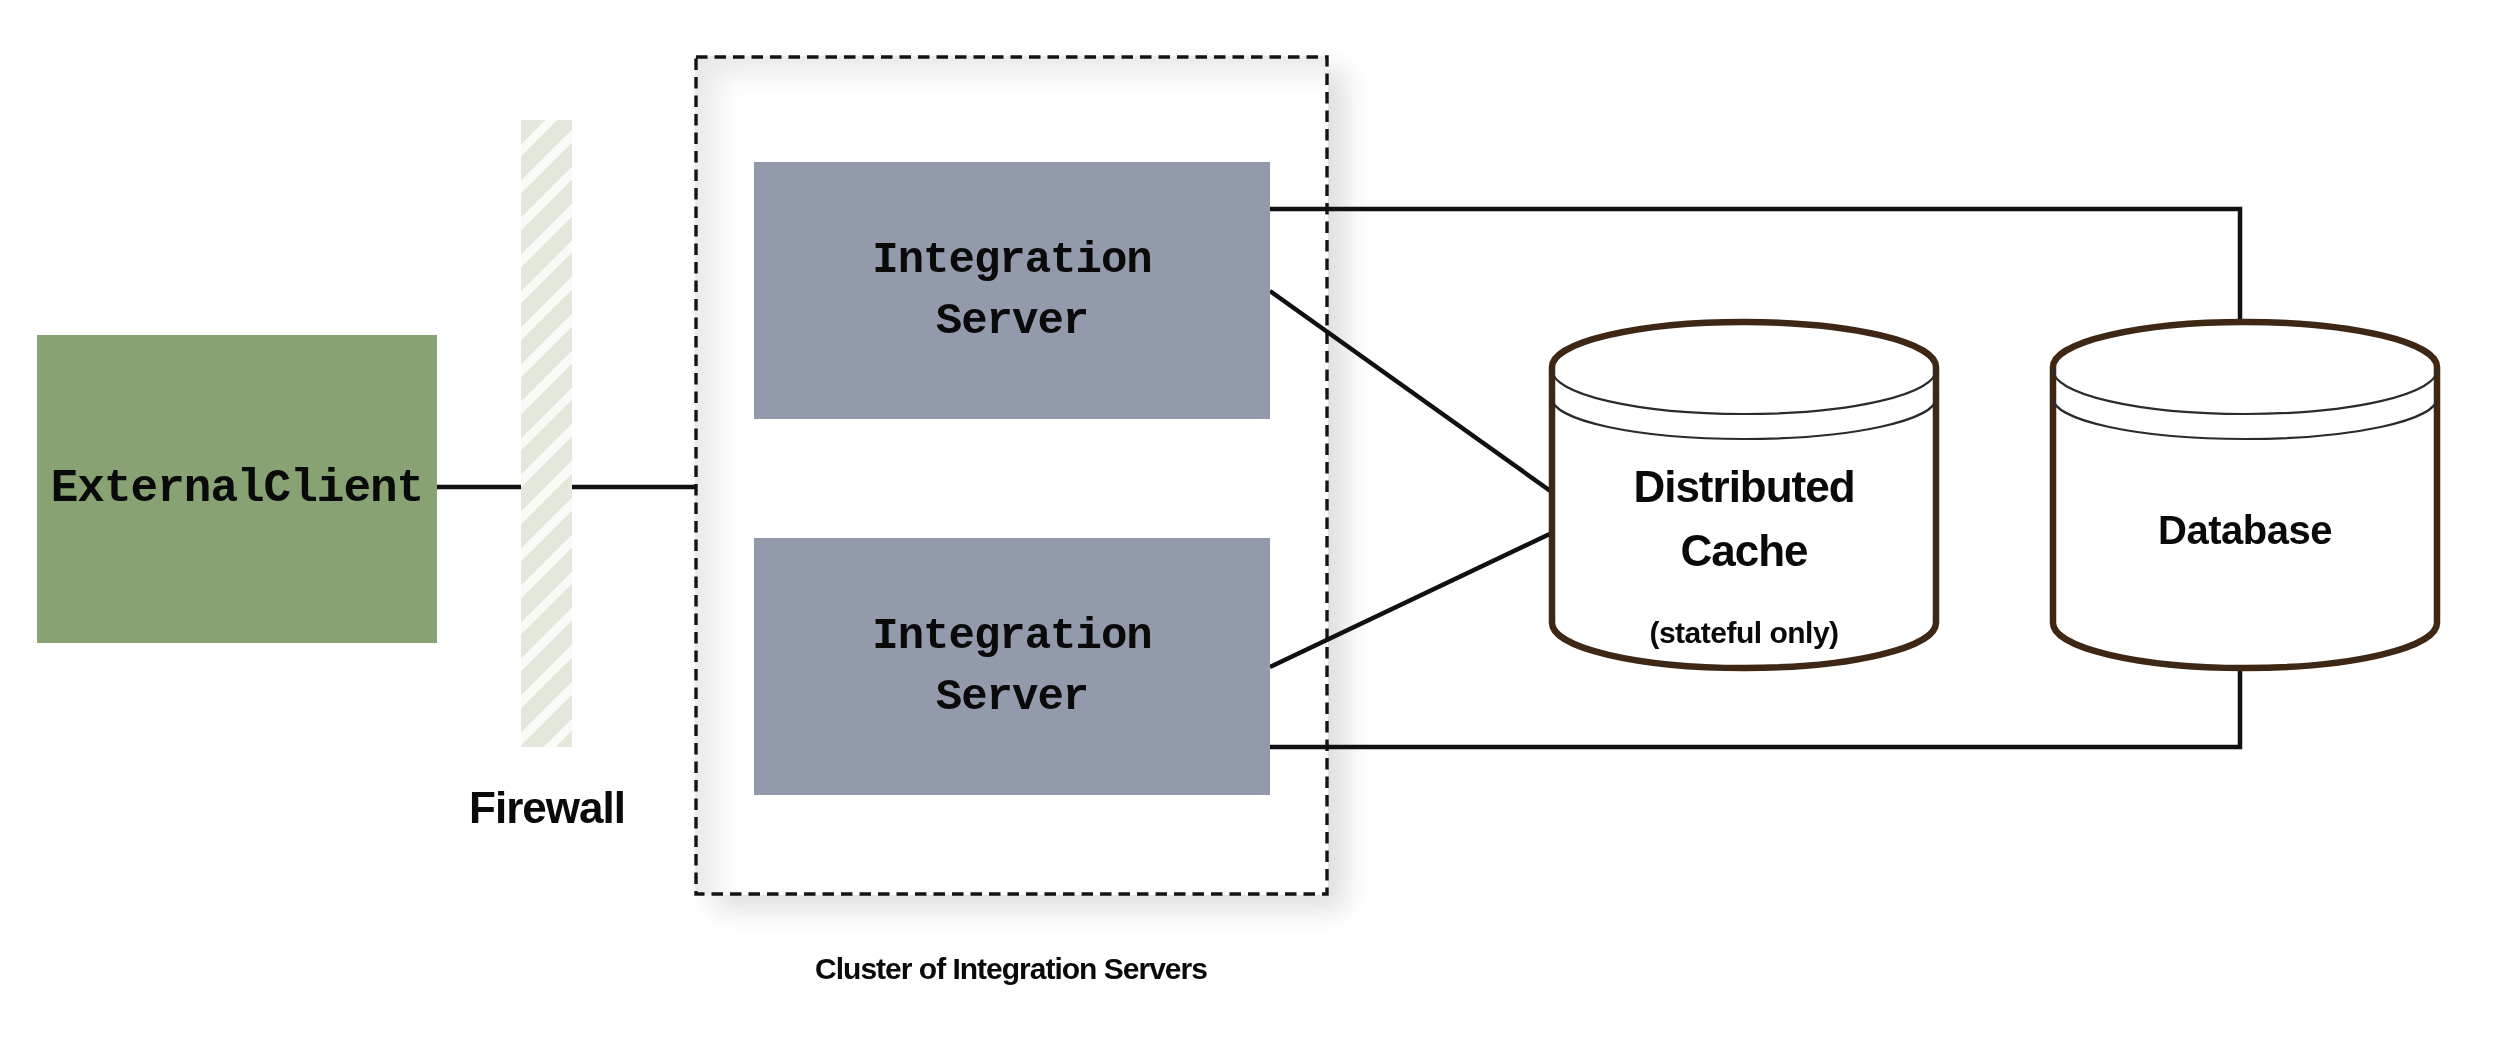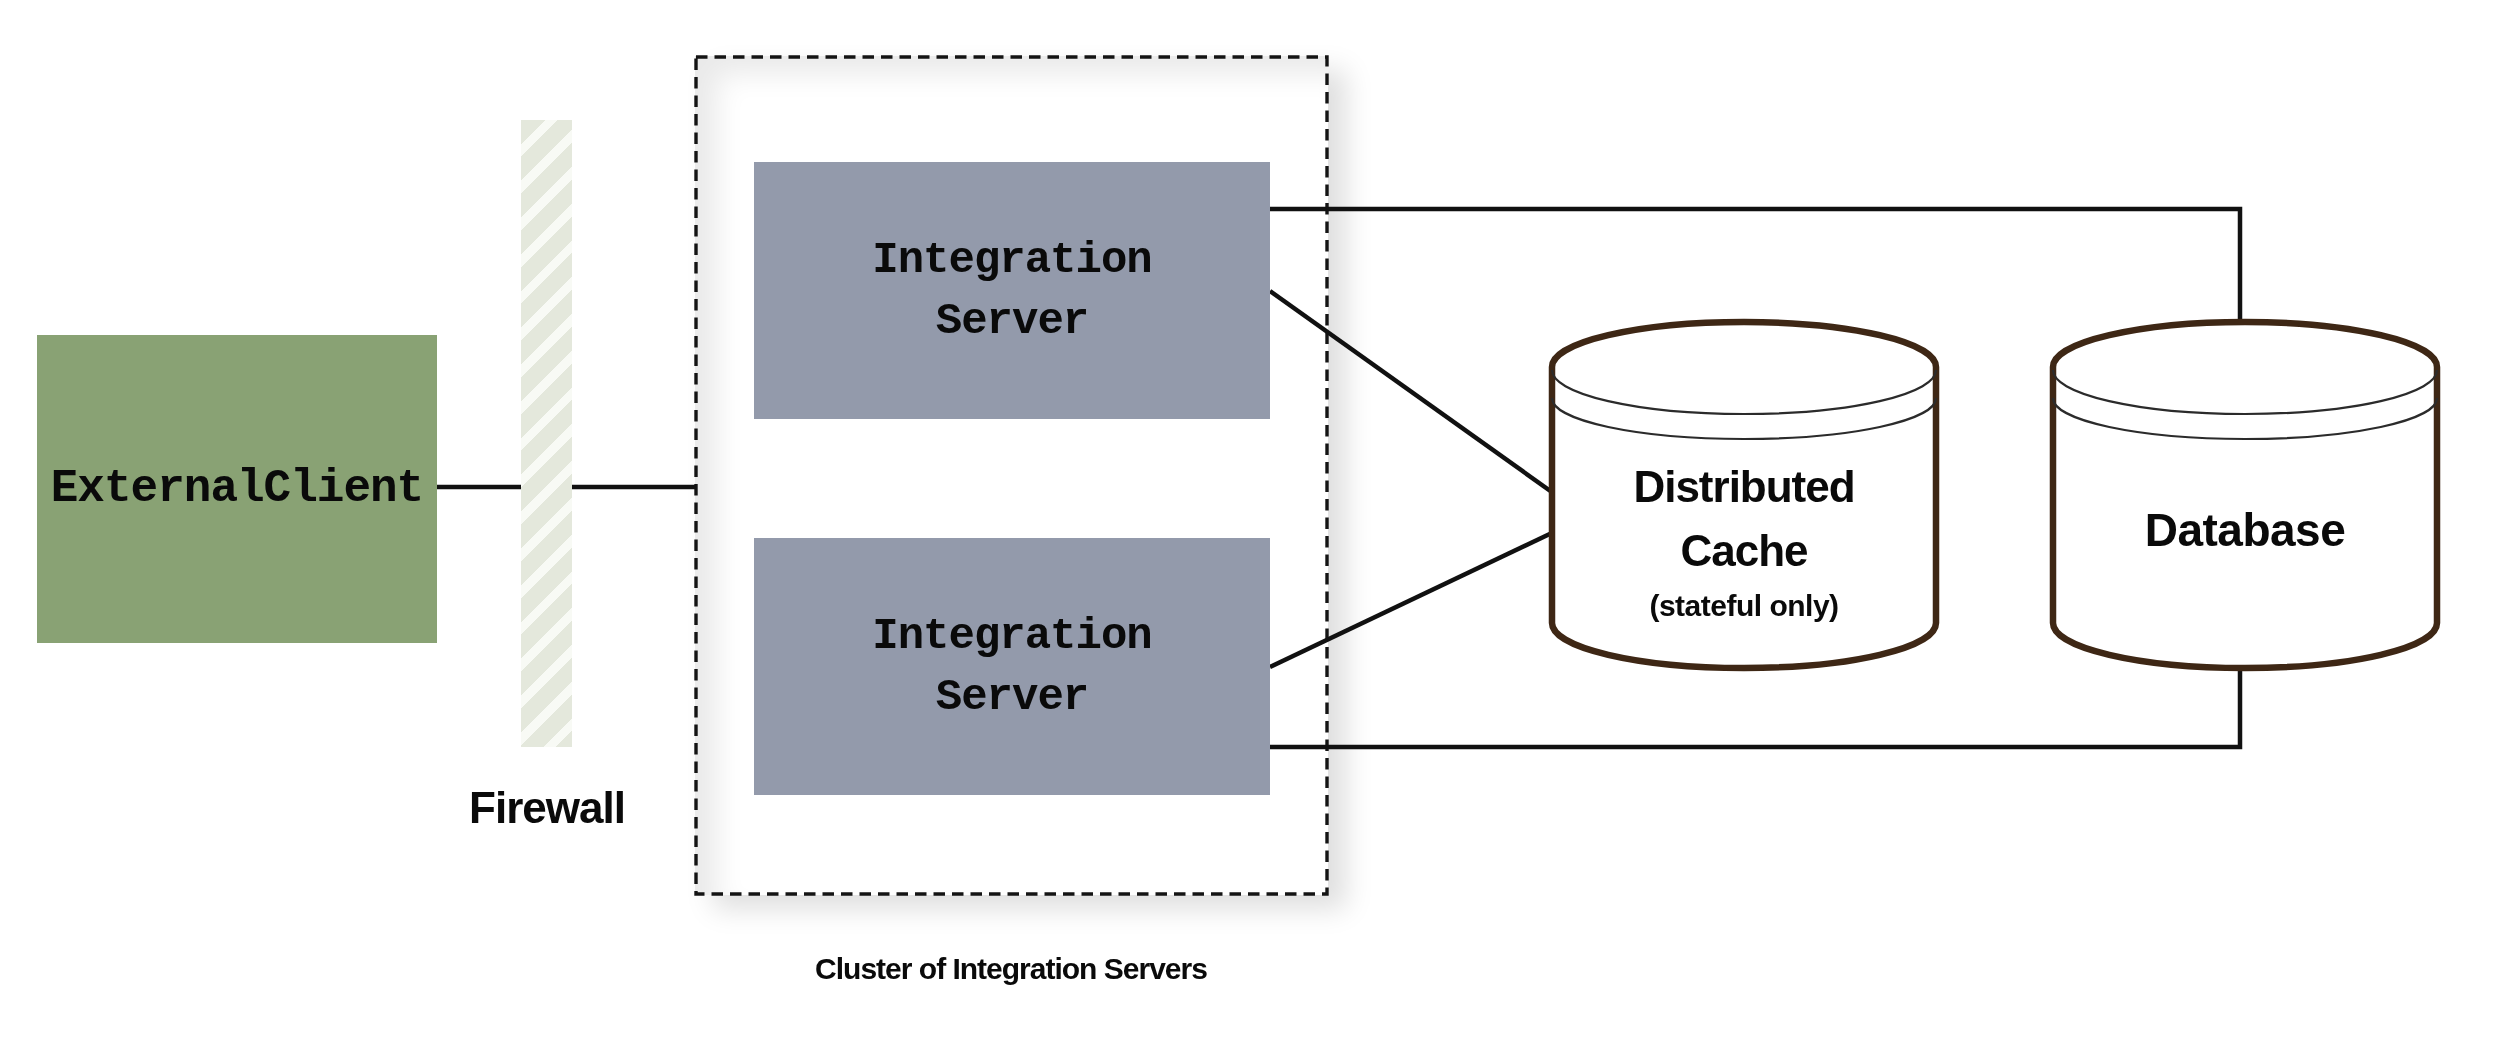--- a/index.html
+++ b/index.html
@@ -21,24 +21,24 @@
   .server-top{top:162px;}
   .server-bottom{top:538px;}
   .firewall-bar{
     position:absolute;left:521px;top:120px;width:51px;height:627px;
     background:repeating-linear-gradient(135deg,#E4E8DC 0px,#E4E8DC 17px,#F8FAF5 17px,#F8FAF5 26px);
   }
   
   .float-label{position:absolute;transform:translate(-50%,-50%);white-space:nowrap;text-align:center;}
   .firewall-label{left:547px;top:808px;font-size:44px;letter-spacing:-1px;}
   .caption-label{left:1011px;top:969px;font-size:30px;letter-spacing:-1px;}
-  .db-label{left:2245px;top:530px;font-size:46px;letter-spacing:-0.5px;}
+  .db-label{left:2245px;top:530px;font-size:40px;letter-spacing:-0.5px;}
   .cache-label{position:absolute;left:1744px;top:455px;transform:translateX(-50%);text-align:center;white-space:nowrap;}
   .cache-label .big{display:block;font-size:44px;line-height:64px;letter-spacing:-1px;}
-  .cache-label .small{display:block;font-size:30px;line-height:46px;letter-spacing:-0.5px;}
+  .cache-label .small{display:block;font-size:30px;line-height:46px;letter-spacing:-0.5px;margin-top:27px;}
 </style>
 </head>
 <body>
 
 <div id="stage">
 
   <div class="cluster-shadow"></div>
 
   <svg class="wires" width="2494" height="1060" viewBox="0 0 2494 1060">
 

